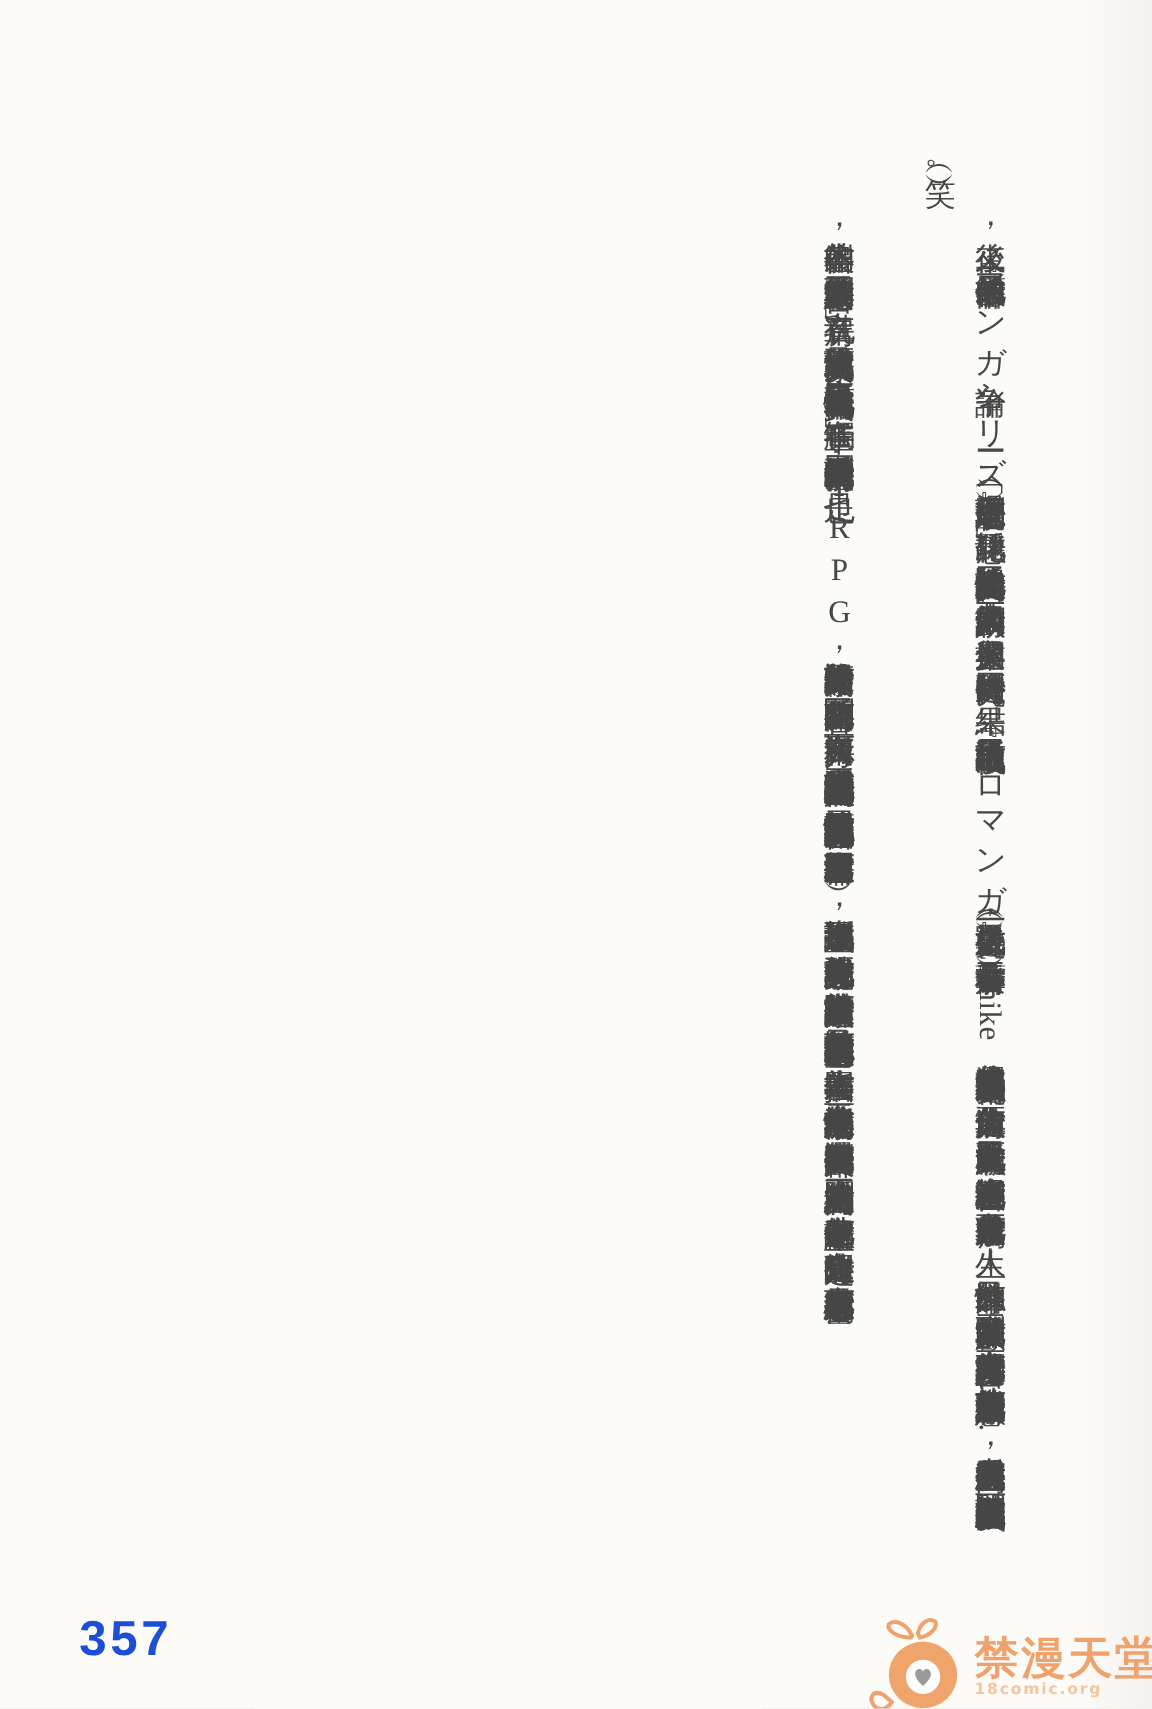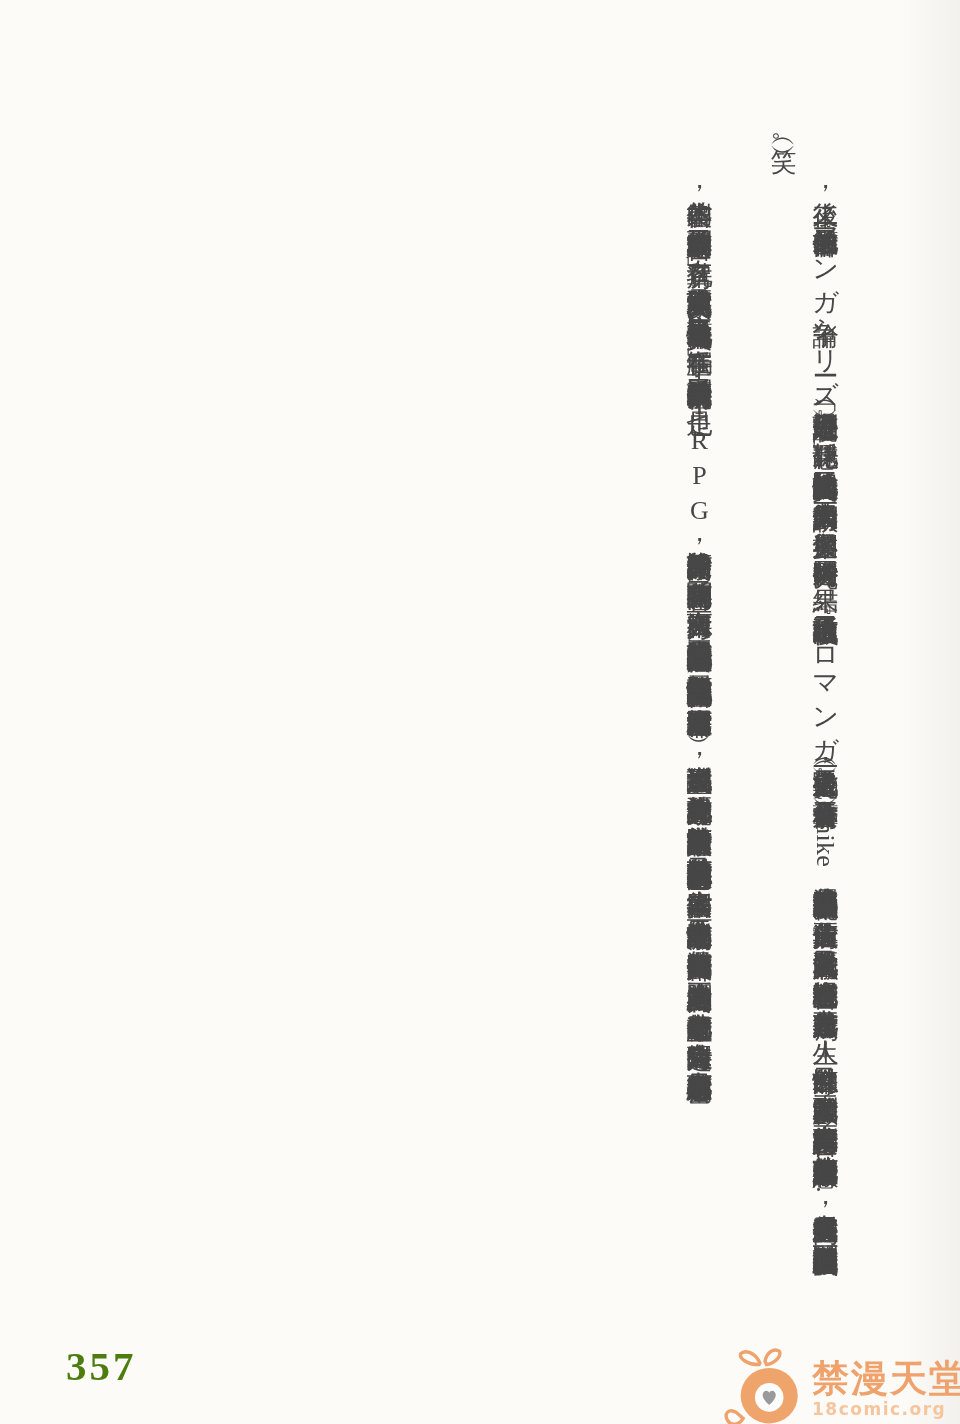--- a/index.html
+++ b/index.html
@@ -21,36 +21,36 @@
     line-height:42px;
     letter-spacing:0.3px;
     color:#474747;
     text-align:start;
   }
   .vtext p{margin:0;text-indent:2em;}
   .vtext p + p{margin-block-start:42px;} 
   .upright{text-orientation:upright;letter-spacing:6px;}
   .pageno{
     position:absolute;left:66px;top:1342px;
-    font-family:Liberation Serif, serif;
+    font-family:Liberation Sans, sans-serif;
     font-weight:700;font-size:41px;letter-spacing:3px;
-    color:#4d7c0f;
+    color:#1d4ed8;
   }
   .watermark{
     position:absolute;right:-8px;bottom:-6px;
     display:flex;align-items:center;gap:5px;
   }
   .wm-text{display:flex;flex-direction:column;align-items:flex-start;}
   .wm-name{
     font-family:"DejaVu Sans","Liberation Sans",sans-serif;
     font-size:37px;font-weight:700;color:#efa26b;letter-spacing:2px;line-height:1.1;
   }
   .wm-url{
     font-family:"DejaVu Sans","Liberation Sans",sans-serif;
-    font-size:17px;font-weight:700;color:#f5c69e;letter-spacing:1.5px;margin-top:-1px;
+    font-size:13px;font-weight:700;color:#f5c69e;letter-spacing:1.5px;margin-top:-1px;
   }
   
   .scan-edge{
     position:absolute;top:0;right:0;width:70px;height:1424px;
     background:linear-gradient(to left,#f3f1ed 0%,rgba(243,241,237,0) 85%);
     pointer-events:none;
   }
 </style>
 </head>
 <body>

